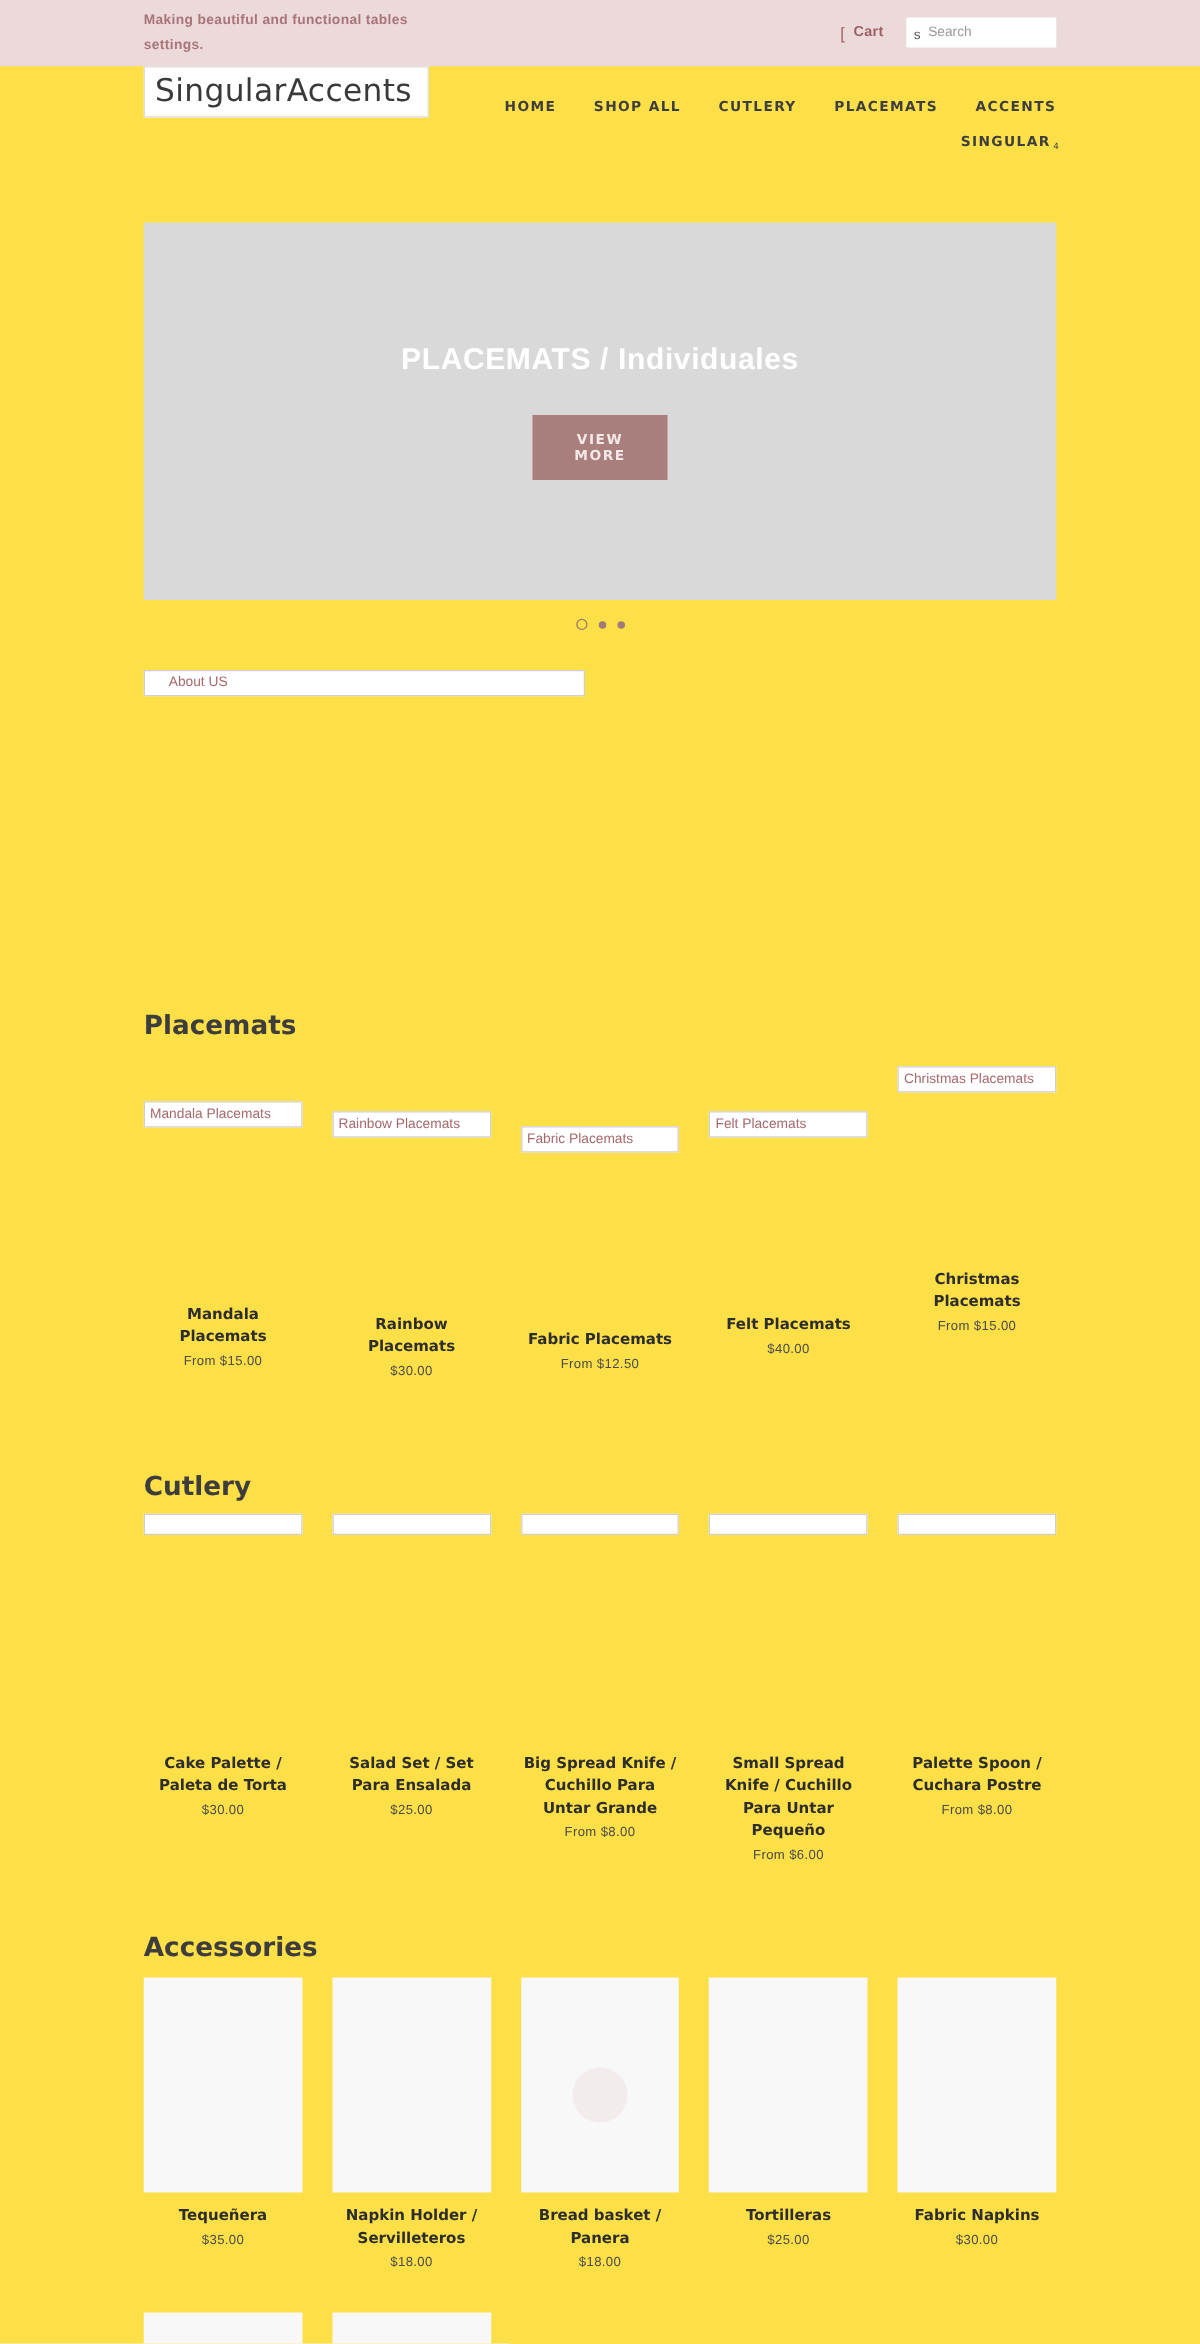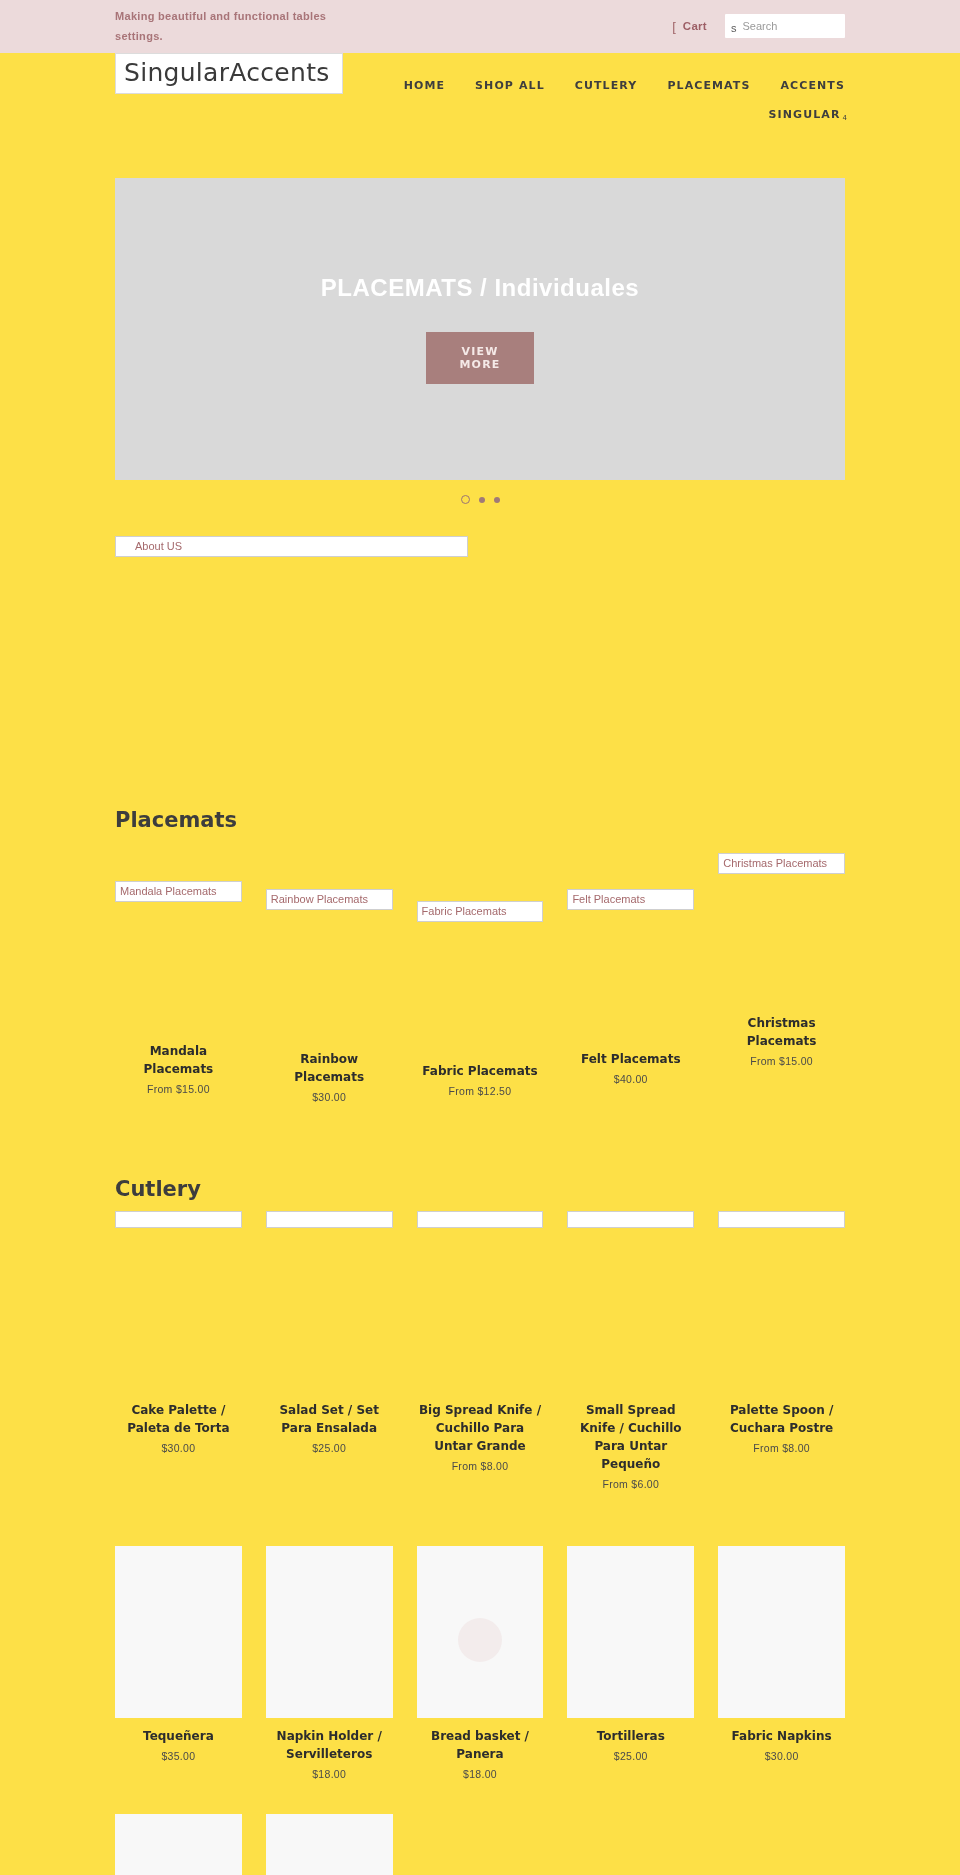--- a/index.html
+++ b/index.html
@@ -224,20 +224,21 @@
           </div>
         <div class="pinfo">
           <div class="pname">Palette Spoon / Cuchara Postre</div>
           <div class="pprice">From $8.00</div>
         </div>
       </div>
     </div>
   </div>
 
   <div class="container sec-accessories">
+    <div class="section-title">Accessories</div>
     <div class="grid">
       <div class="card">
         <div class="tile"></div>
         <div class="pinfo">
           <div class="pname">Tequeñera</div>
           <div class="pprice">$35.00</div>
         </div>
       </div>
       <div class="card">
         <div class="tile"></div>

